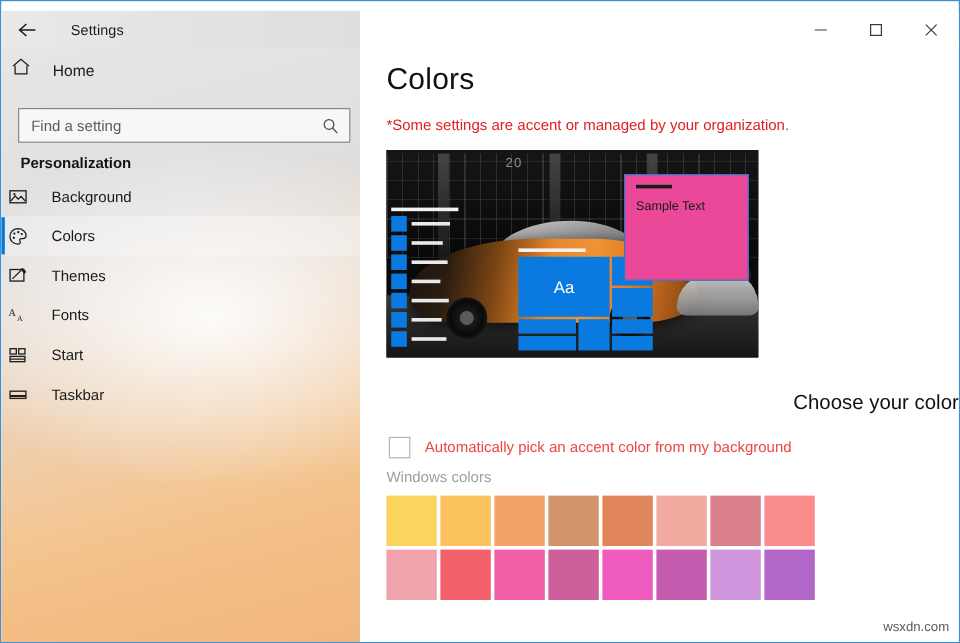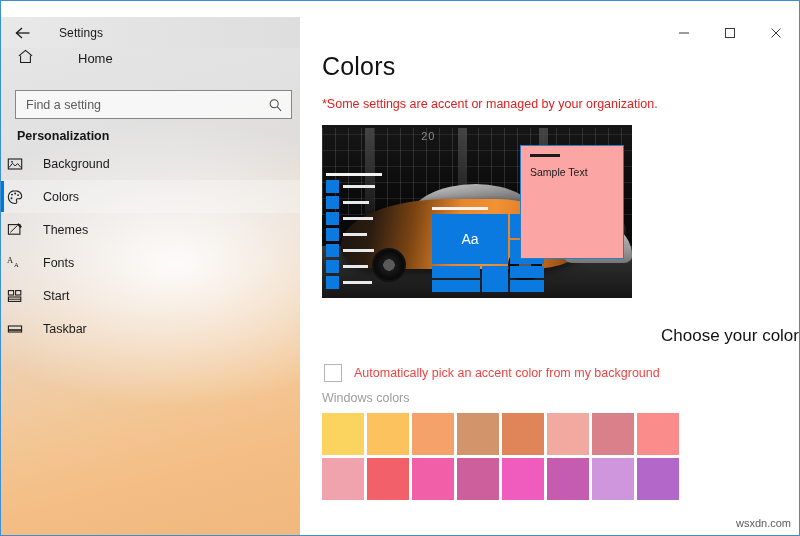--- a/index.html
+++ b/index.html
@@ -12,21 +12,21 @@
   #app {
     position: relative;
     width: 800px; height: 536px;
     border: 1px solid #3b8fd4;
     background: #ffffff;
     overflow: hidden;
   }
 
   
   .titlebar {
-    position: absolute; left: 0; top: 16px;
+    position: absolute; left: 0; top: 8px;
     width: 798px; height: 31px;
     display: flex; align-items: center;
     z-index: 6;
   }
   .tb-left {
     width: 299px; height: 31px;
     display: flex; align-items: center;
     background: linear-gradient(90deg,#e9e9e9 0%, #e4e4e4 40%, #dedede 100%);
   }
   .tb-right {
@@ -84,21 +84,21 @@
   .search-box input::placeholder { color: #5c5c5c; opacity: 1; }
   .search-ico {
     position: absolute; right: 8px; top: 50%;
     transform: translateY(-50%);
     color: #4a4a4a;
   }
   .search-ico svg { display:block; }
 
   .nav-home {
     display: flex; align-items: center;
-    height: 40px; padding-left: 16px; margin-top: 6px; gap: 26px;
+    height: 40px; padding-left: 8px; margin-top: 6px;
   }
   .nav-home .lbl { font-size: 13px; color: #1a1a1a; margin-left: 18px; }
 
   .section-title {
     font-size: 12.5px; font-weight: bold; color: #151515;
     padding-left: 16px; margin-top: 10px; margin-bottom: 4px;
   }
 
   .nav-item {
     position: relative;
@@ -240,22 +240,22 @@
   .tile.r1 { grid-column: 3; grid-row: 1; }
   .tile.r2 { grid-column: 3; grid-row: 2; }
   .tile.s1 { grid-column: 1; grid-row: 3; }
   .tile.s2 { grid-column: 1; grid-row: 4; }
   .tile.s3 { grid-column: 2; grid-row: 3 / 5; }
   .tile.big { grid-column: 3; grid-row: 3 / 4; }
   .tile.big2 { grid-column: 3; grid-row: 4; }
 
   .pv-window {
     position: absolute; right: 8px; top: 20px;
-    width: 104px; height: 114px;
-    background: #fca5a5;
+    width: 104px; height: 89px;
+    background: #ec4899;
     border: 1px solid #2b7cc4;
   }
   .pv-window .titleline {
     width: 30px; height: 2.5px; background: #1a1a1a;
     margin: 8px 0 0 9px;
   }
   .pv-window .sample {
     font-size: 10.5px; color: #1a1a1a; margin: 9px 0 0 9px;
   }
 

